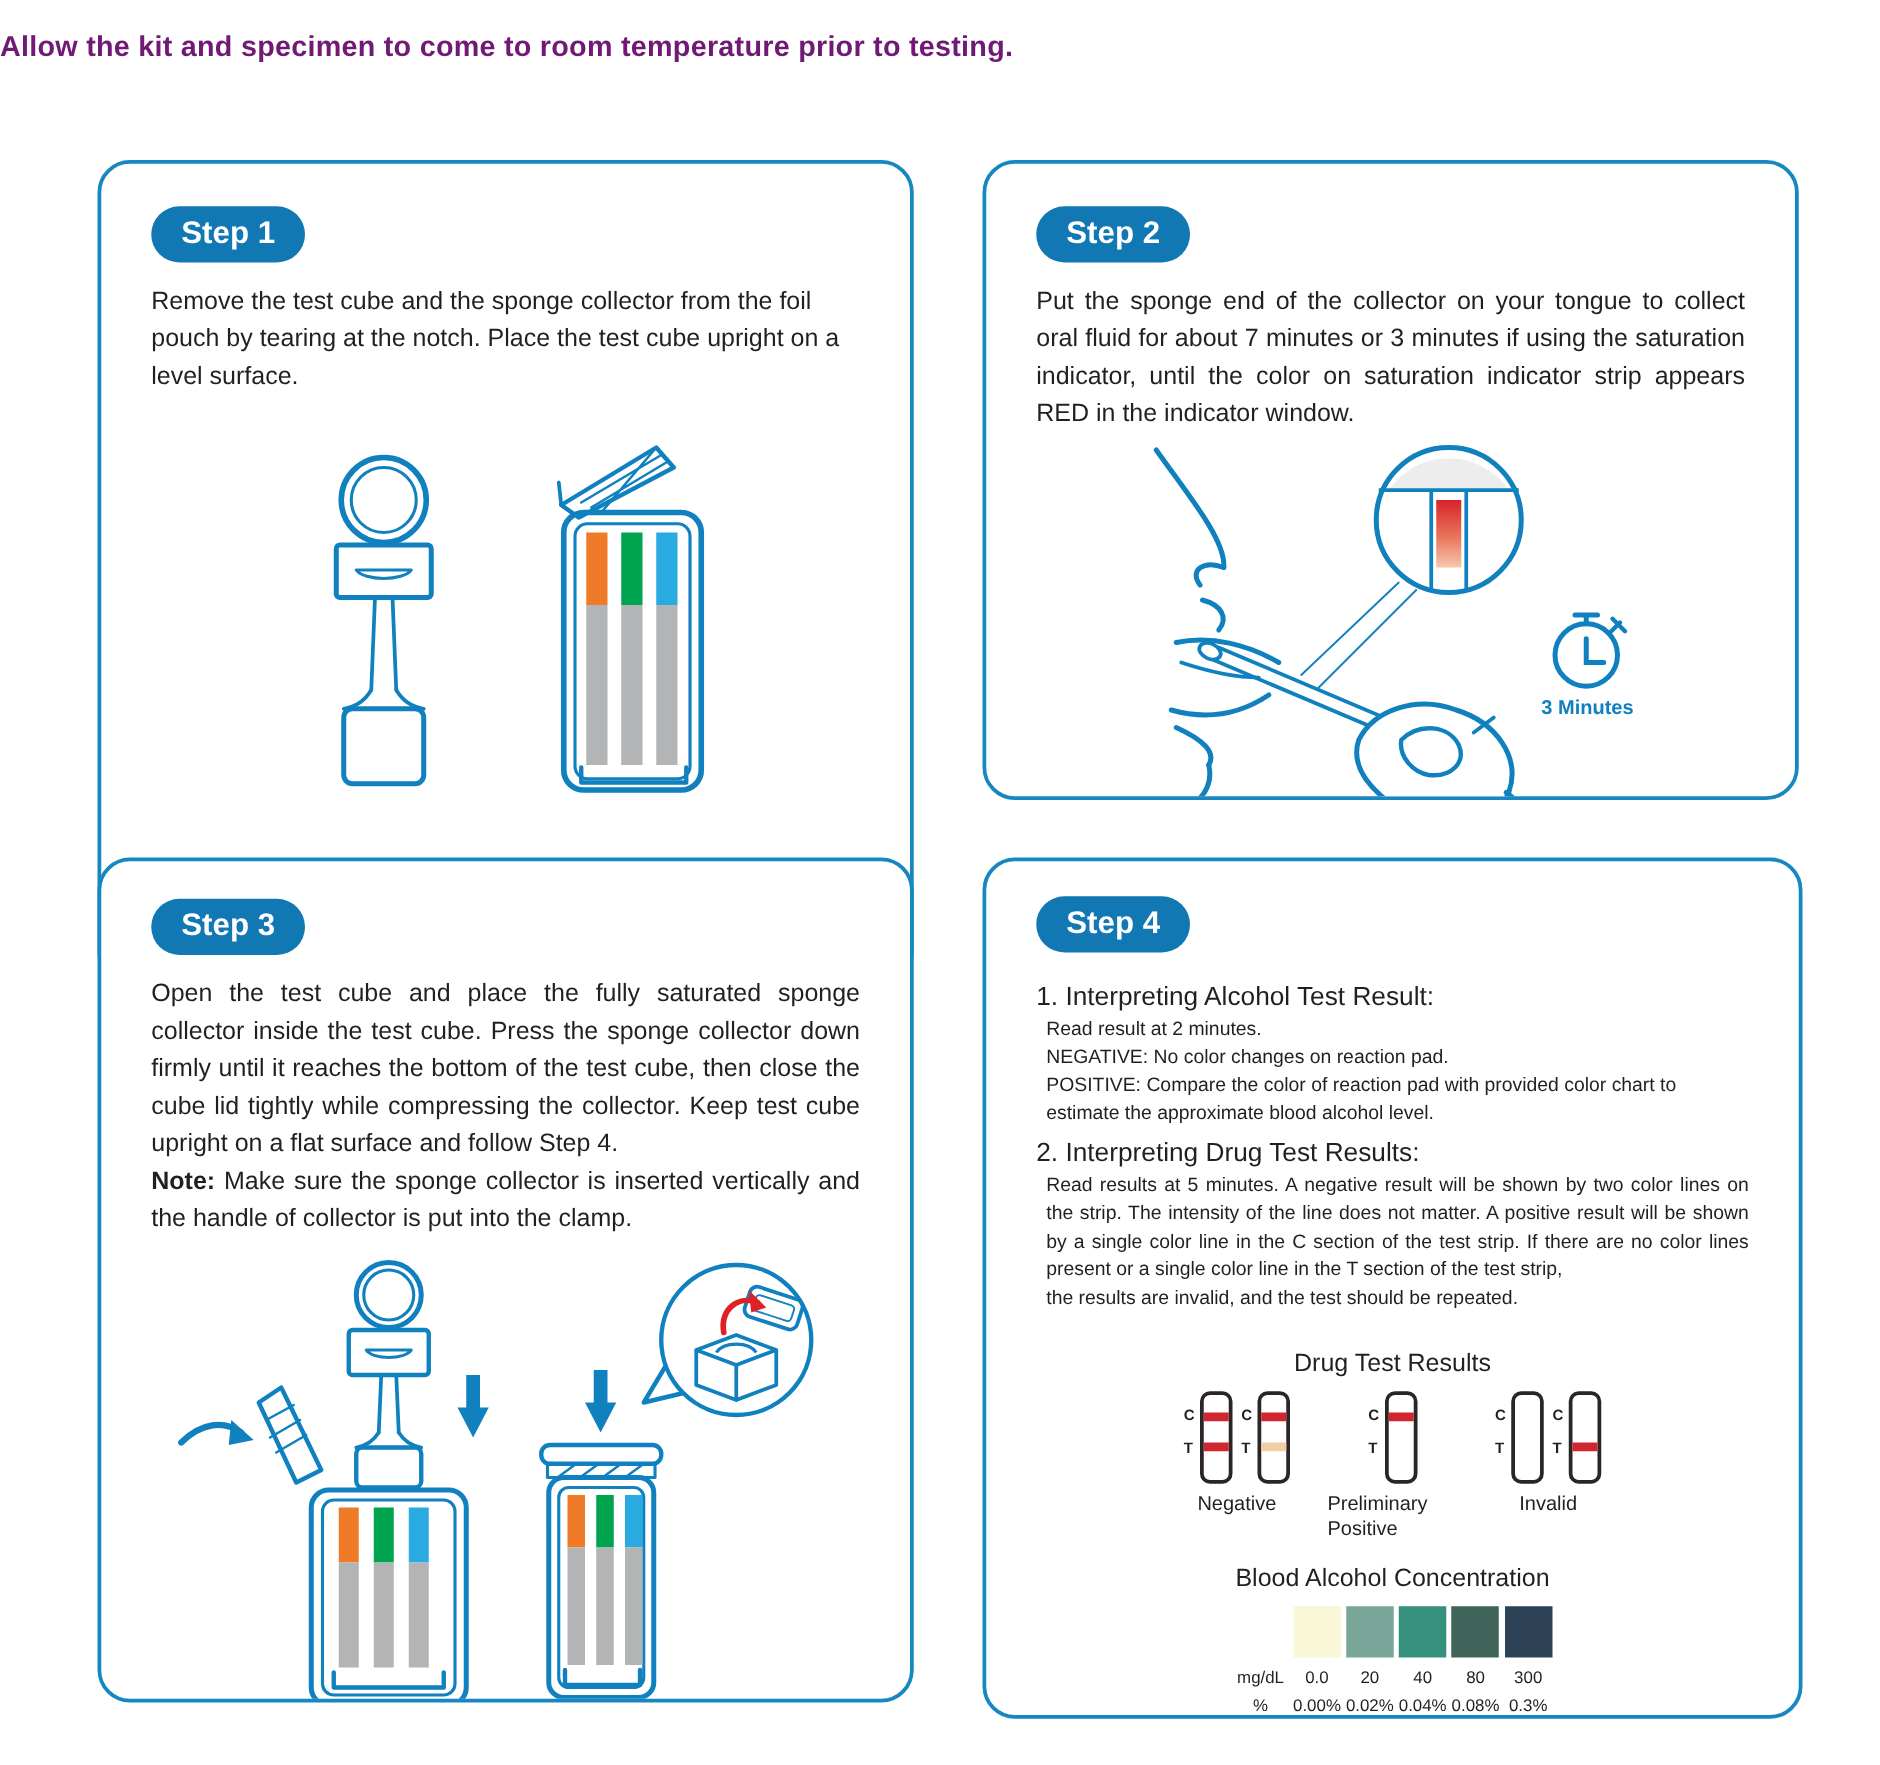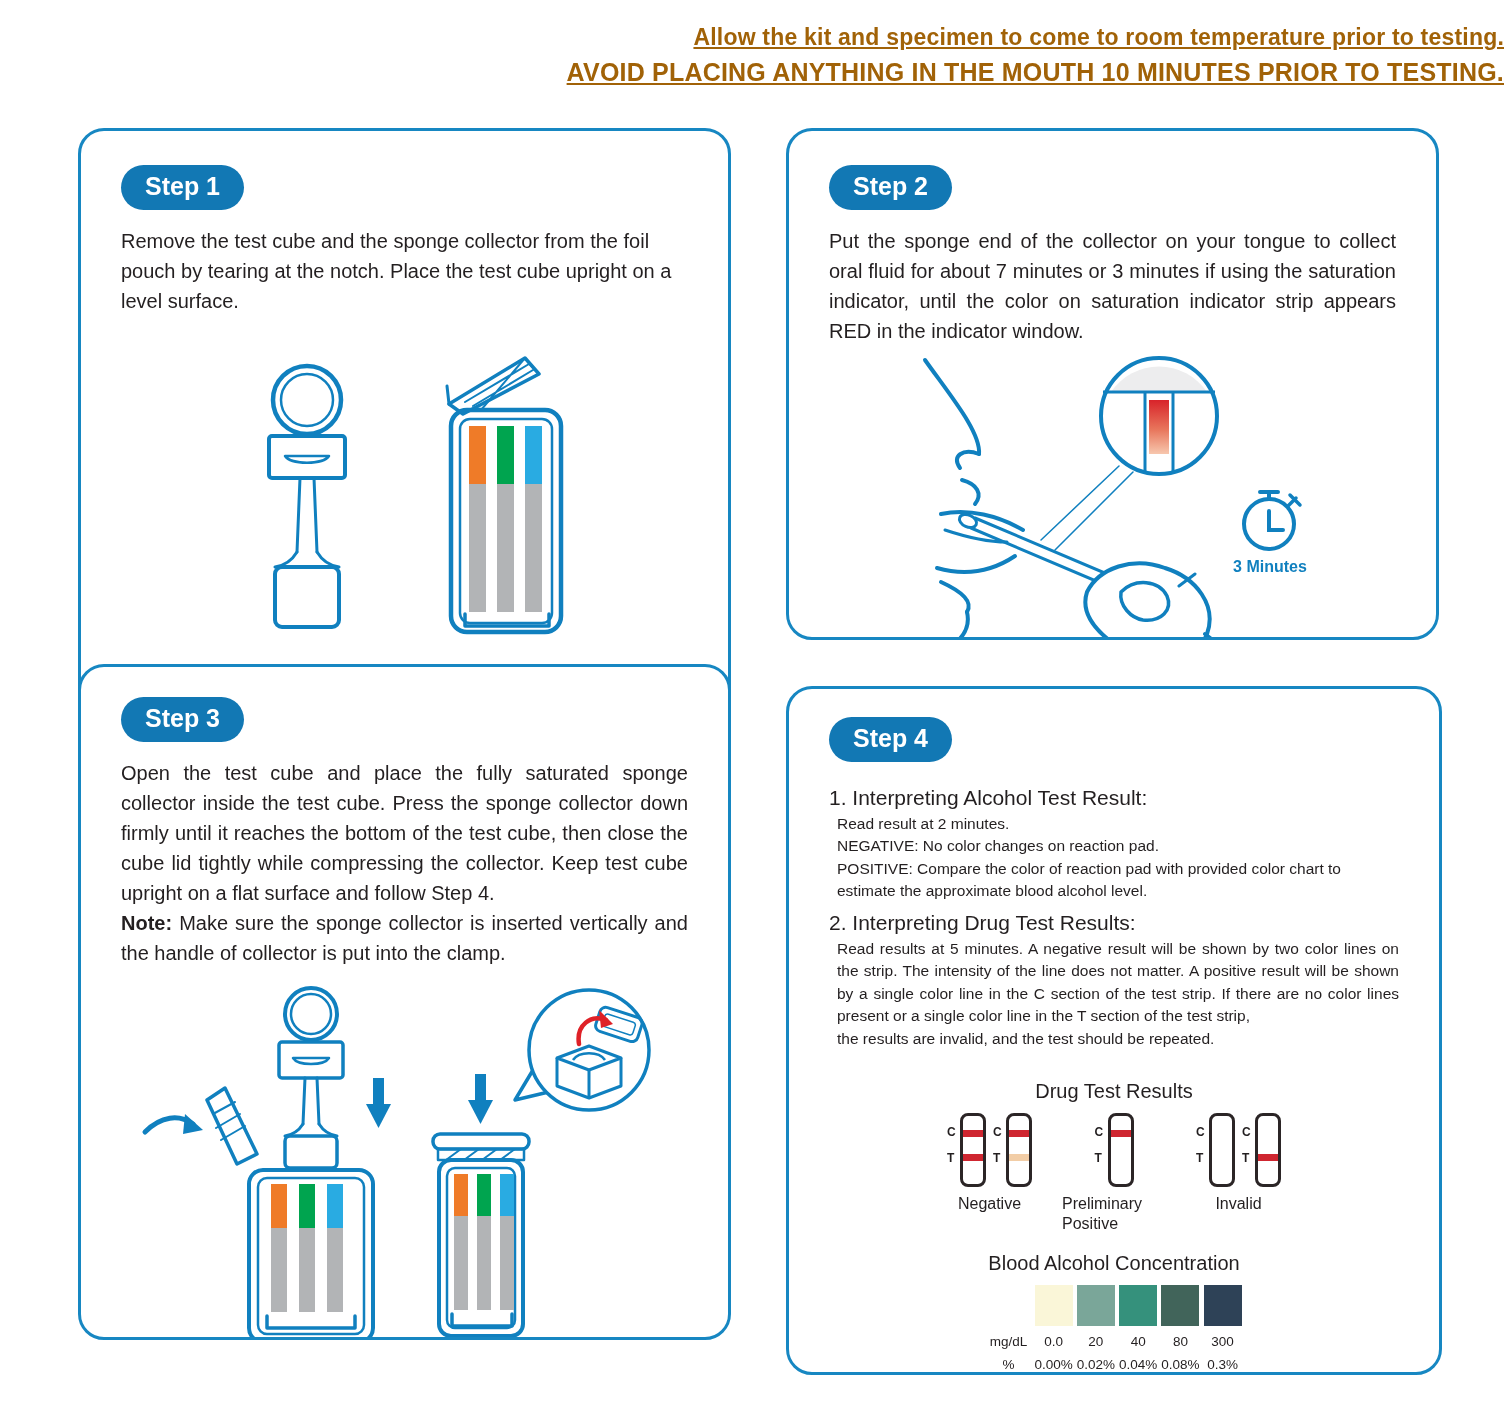--- a/index.html
+++ b/index.html
@@ -3,29 +3,29 @@
 <meta charset="utf-8">
 <style>
   * { margin:0; padding:0; box-sizing:border-box; }
   html,body { background:#ffffff; }
   body {
     width:1504px; height:1412px; position:relative;
     font-family:"Liberation Sans", sans-serif;
     color:#231f20;
   }
   
-  .header { position:absolute; top:24px; left:0; width:100%; text-align:right; color:#a16207;text-decoration:underline; }
+  .header { position:absolute; top:24px; left:0; width:100%; text-align:left; color:#701a75; }
   .header .l1 { font-size:23px; font-weight:bold; letter-spacing:.2px; margin-bottom:7px; }
   .header .l2 { font-size:25px; font-weight:bold; letter-spacing:.2px; }
 
   
   .panel { position:absolute; border:3px solid #1787c2; border-radius:26px; background:#fff; overflow:hidden; }
   #panel1 { left:78px;  top:128px; width:653px; height:660px; padding:30px 40px; }
   #panel2 { left:786px; top:128px; width:653px; height:512px; padding:30px 40px; }
-  #panel3 { left:78px;  top:664px; width:653px; height:676px; padding:26px 40px; }
+  #panel3 { left:78px;  top:686px; width:653px; height:676px; padding:26px 40px; }
   #panel4 { left:786px; top:686px; width:656px; height:689px; padding:24px 40px; }
 
   .badge {
     display:inline-block; background:#1278b4; color:#fff;
     font-weight:bold; font-size:25px; padding:7px 24px 9px; border-radius:28px;
     margin:4px 0 16px 0;
   }
   .body-text { font-size:20px; line-height:1.5; }
   .just { text-align:justify; }
   .note-label { font-weight:bold; }
@@ -64,21 +64,20 @@
   .bac-note { text-align:center; margin-top:18px; font-size:15px; }
   .bac-note .nl { font-size:16.5px; }
 
   svg .blue-stroke { stroke:#1080bf; fill:none; }
 </style>
 </head>
 <body>
 
 <div class="header">
   <div class="l1">Allow the kit and specimen to come to room temperature prior to testing.</div>
-  <div class="l2">AVOID PLACING ANYTHING IN THE MOUTH 10 MINUTES PRIOR TO TESTING.</div>
 </div>
 
 <section class="panel" id="panel1">
   <div class="badge">Step 1</div>
   <p class="body-text">Remove the test cube and the sponge collector from the foil pouch by tearing at the notch. Place the test cube upright on a level surface.</p>
   <svg class="art" width="571" height="300" viewBox="0 0 571 300" style="margin-top:28px">
     <g class="blue-stroke" stroke="#1080bf" fill="none" stroke-linecap="round" stroke-linejoin="round">
 
       <circle cx="186" cy="56" r="34" stroke-width="4.5"></circle>
       <circle cx="186" cy="56" r="26" stroke-width="2.5"></circle>

